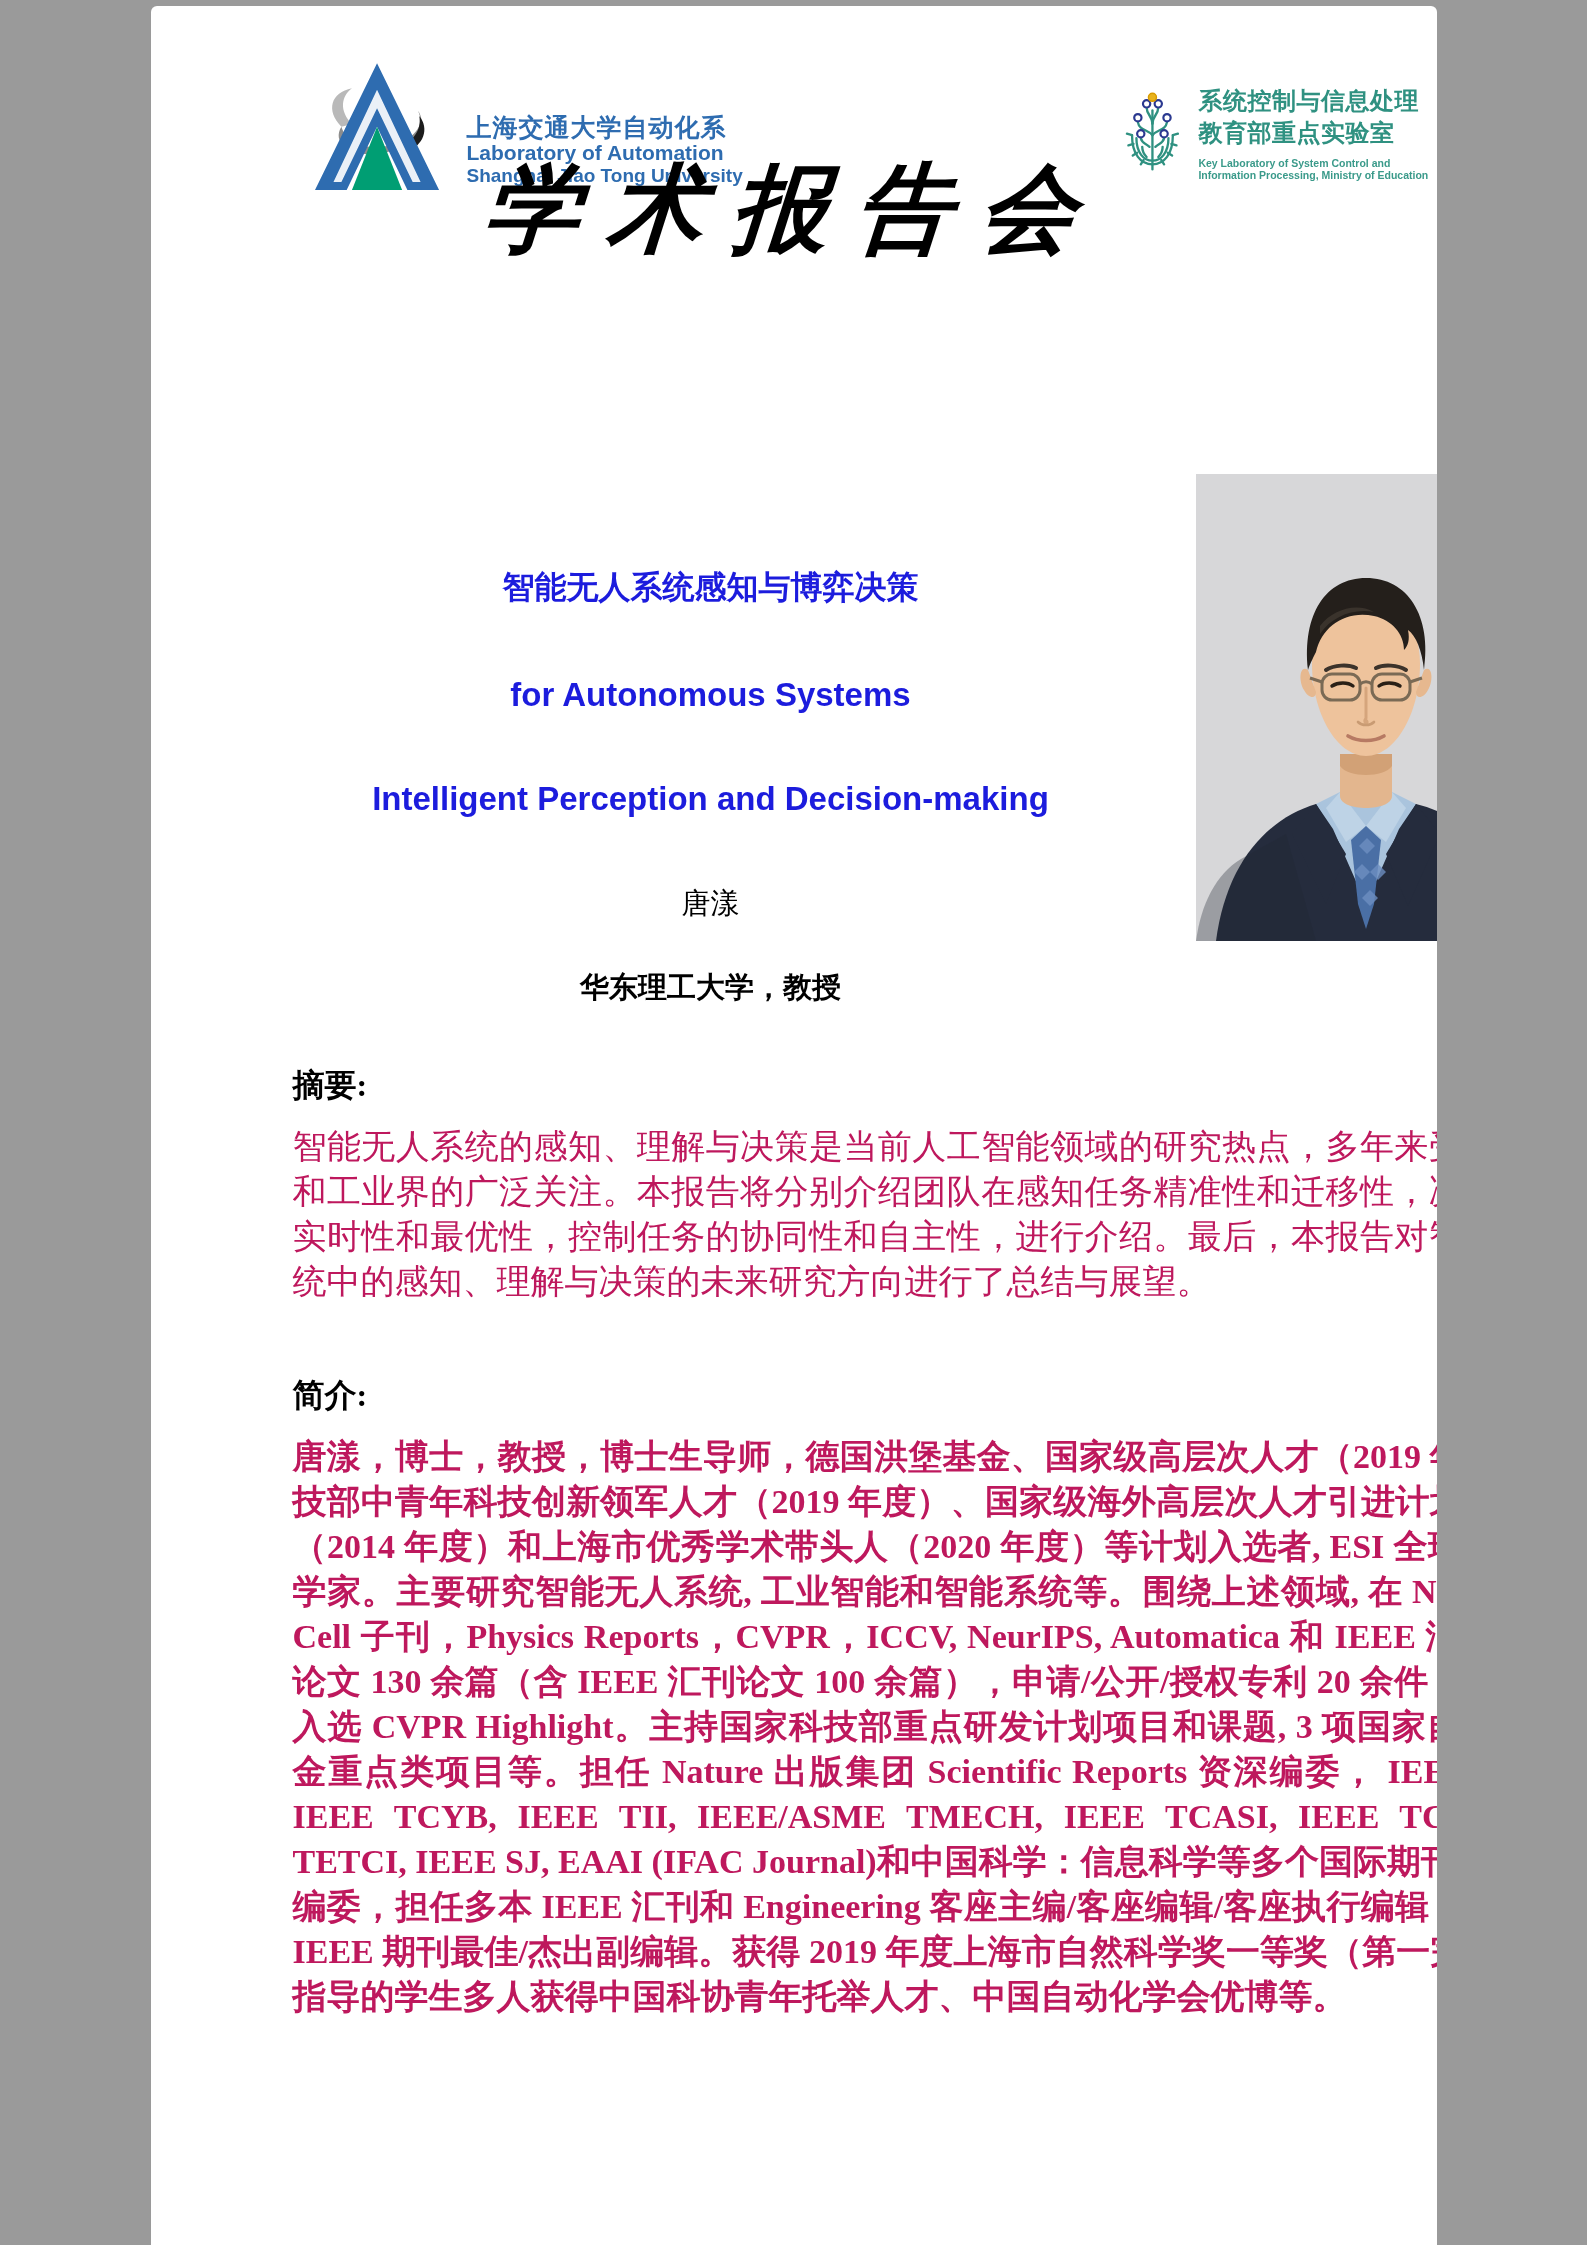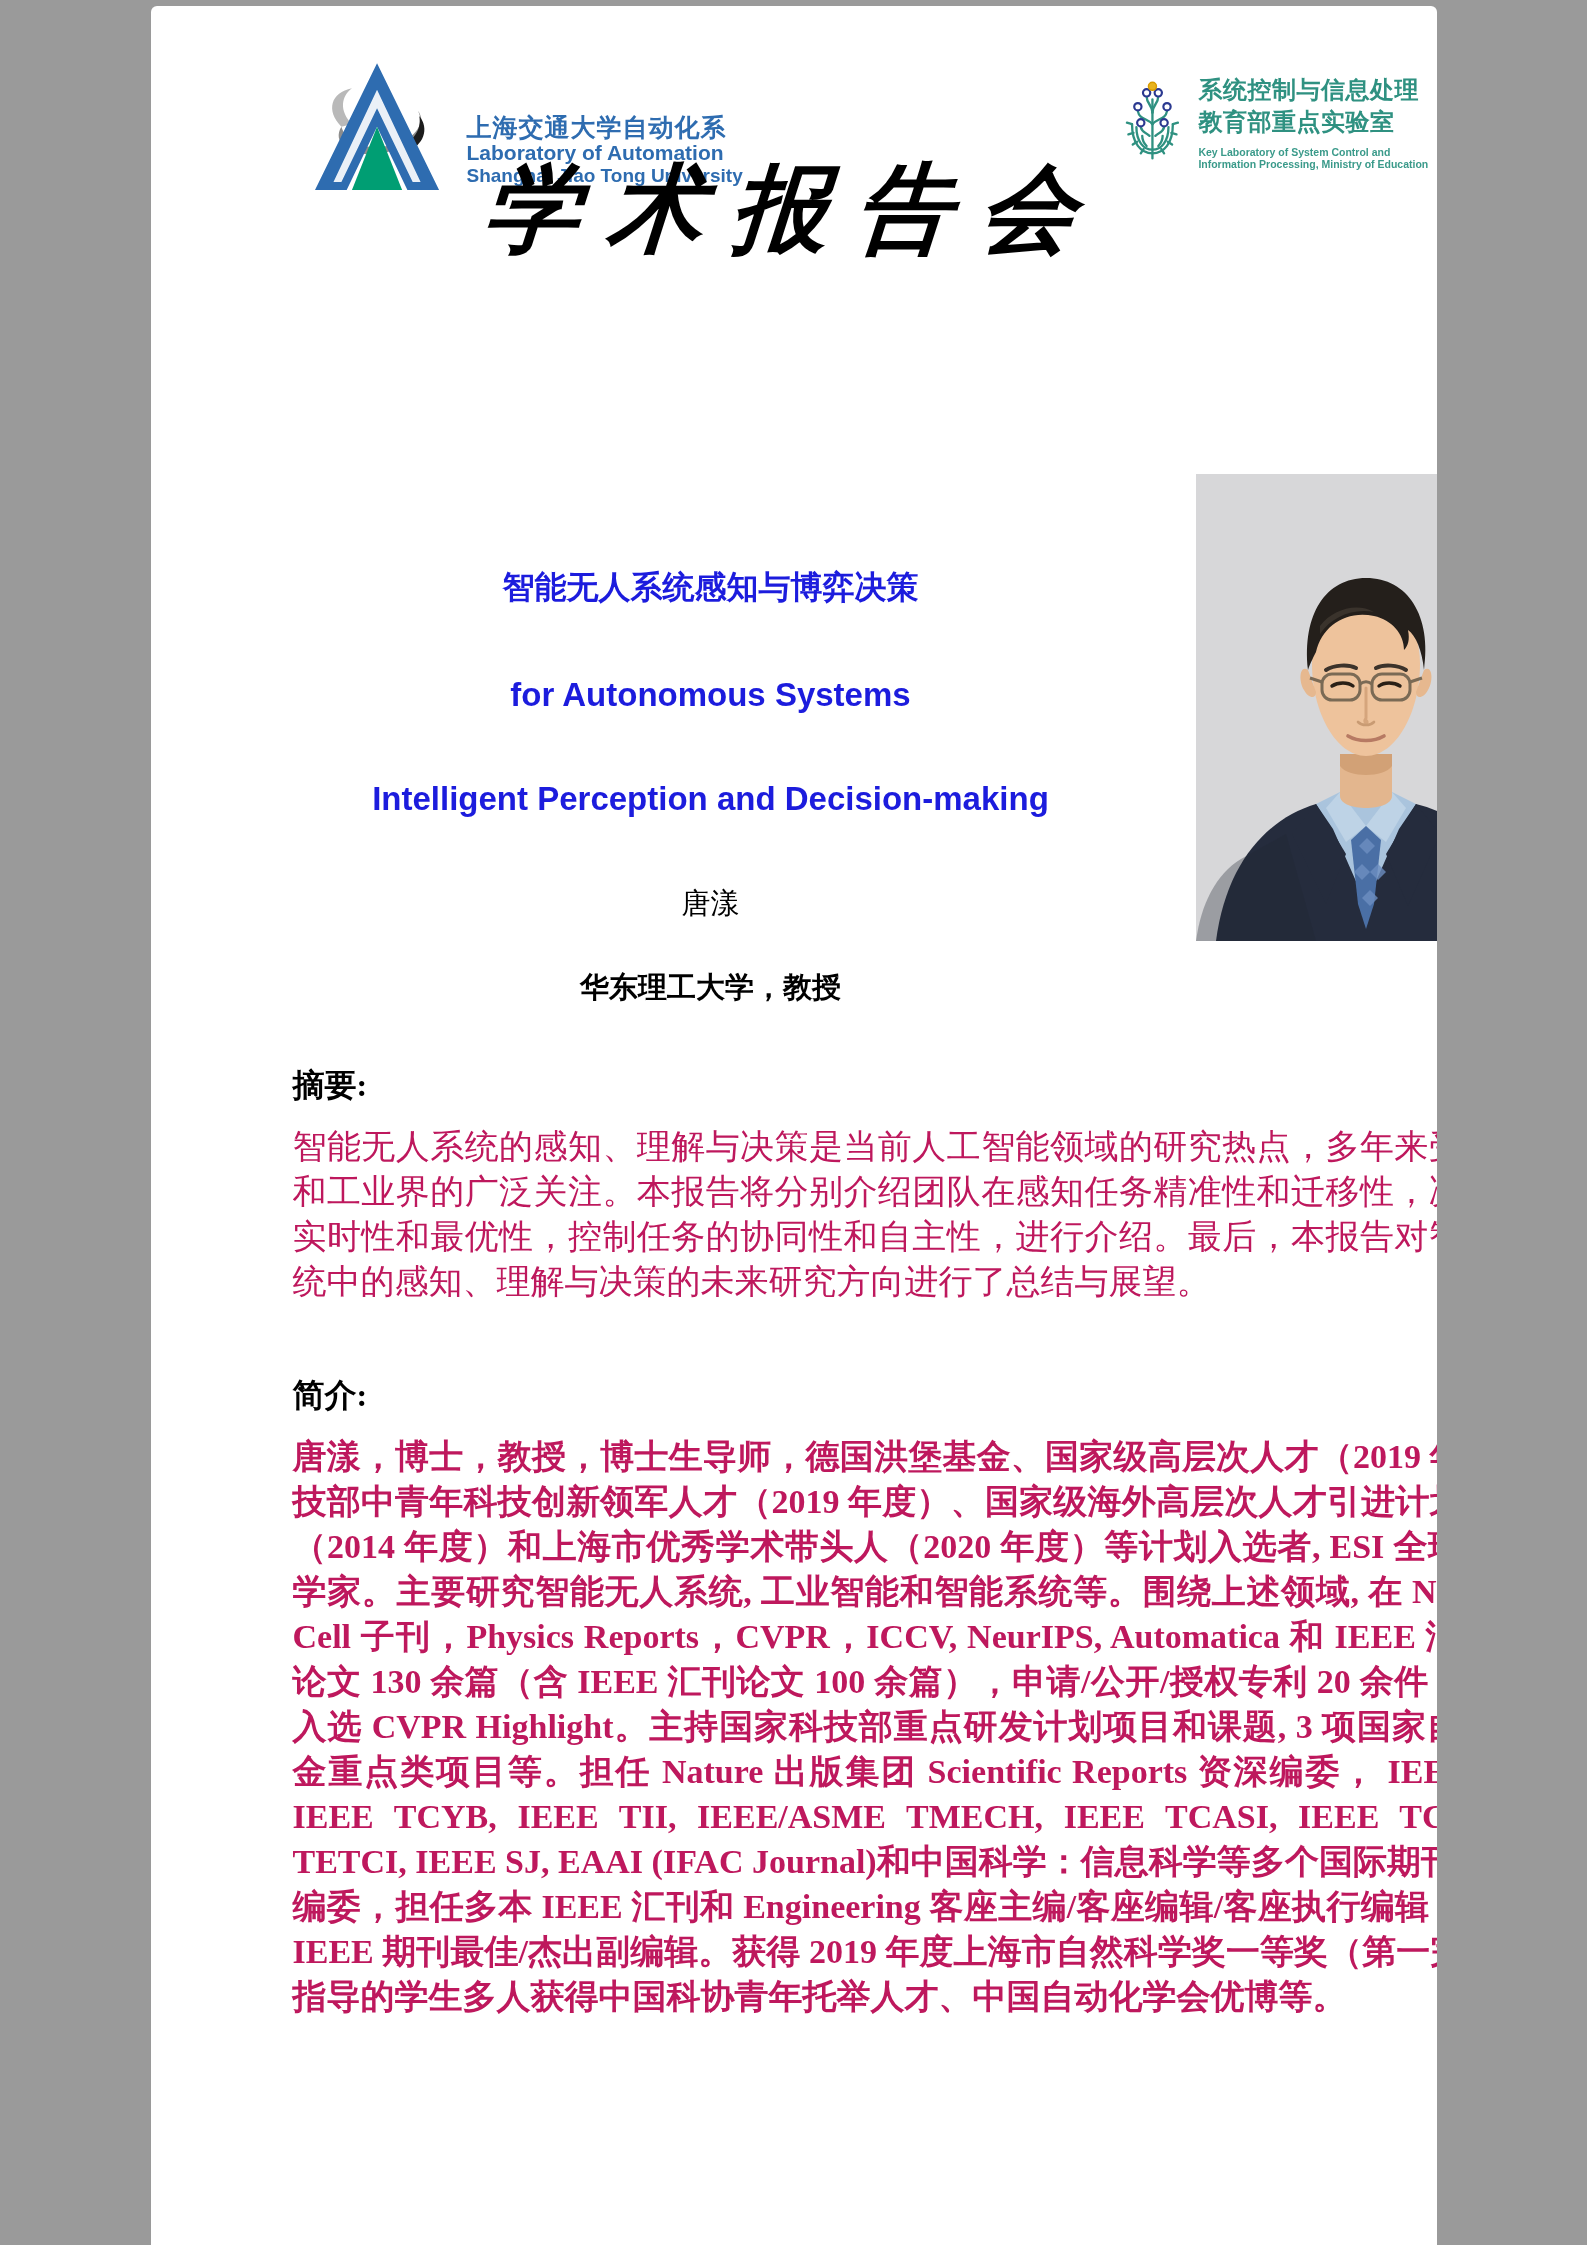--- a/index.html
+++ b/index.html
@@ -16,21 +16,21 @@
     border-radius: 6px;
   }
   
   .logo-left { position:absolute; left:150px; top:52px; display:flex; align-items:flex-end; }
   .logo-left .mark { width:160px; height:132px; }
   .logo-left .text { margin-left:6px; margin-bottom:4px; font-family:"Liberation Sans",sans-serif; font-weight:bold; color:#2e6cb0; line-height:1.12; }
   .logo-left .cn { font-size:25px; letter-spacing:1px; }
   .logo-left .en1 { font-size:21px; }
   .logo-left .en2 { font-size:19px; }
 
-  .logo-right { position:absolute; left:965px; top:41px; display:flex; align-items:center; }
+  .logo-right { position:absolute; left:965px; top:52px; display:flex; align-items:center; }
   .logo-right .mark { width:130px; height:150px; }
   .logo-right .text { margin-left:10px; font-family:"Liberation Sans",sans-serif; font-weight:bold; color:#2f9181; }
   .logo-right .cn { font-size:24px; letter-spacing:0.5px; }
   .logo-right .en { font-size:10.5px; margin-top:8px; color:#3a9a8a; }
 
   
   .main-title {
     position:absolute; left:0; top:140px; width:100%;
     text-align:center;
     font-family:"DejaVu Serif", serif;

